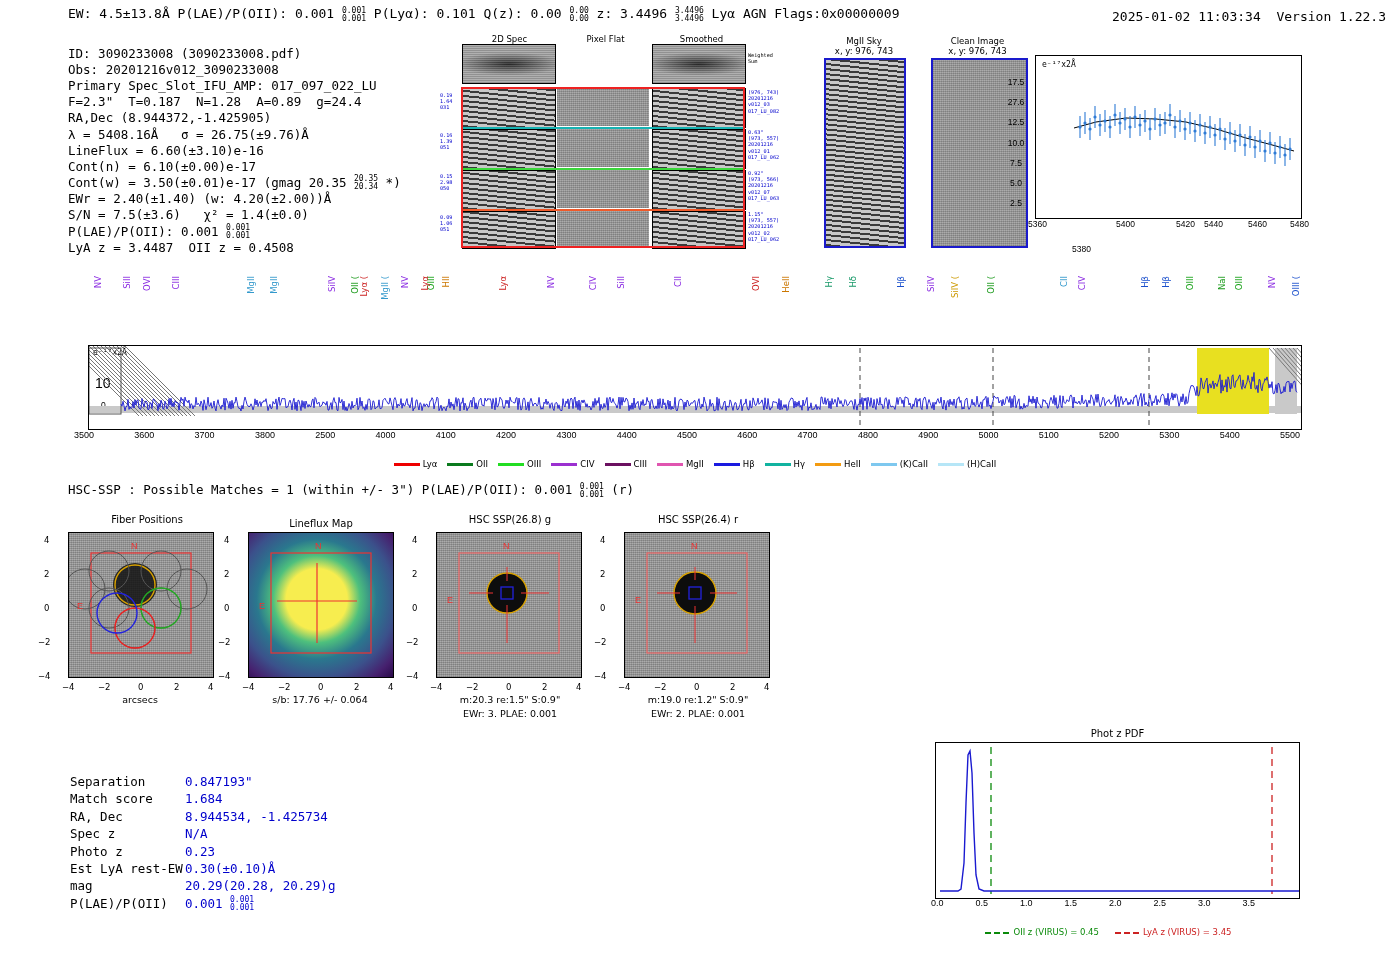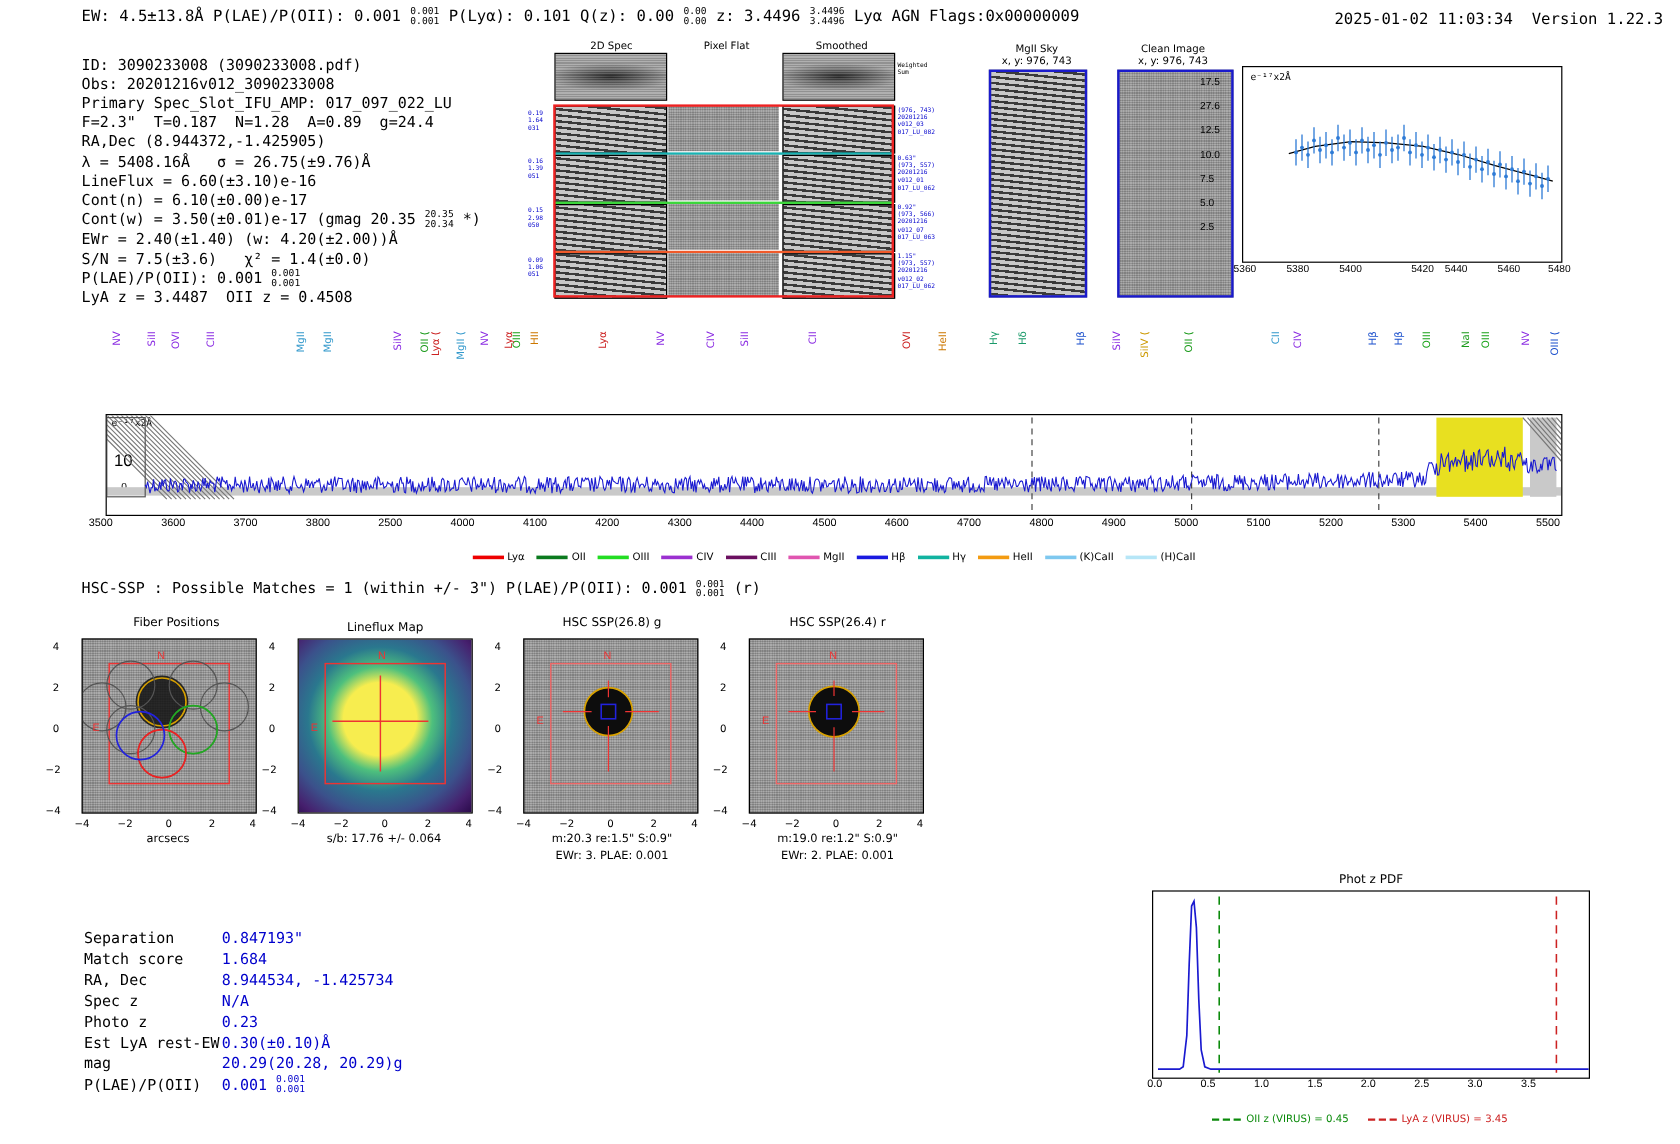--- a/index.html
+++ b/index.html
@@ -35,21 +35,21 @@
   .legend-item{display:inline-block;font-size:8.5px;margin-right:10px;font-family:"DejaVu Sans","Liberation Sans",sans-serif;}
   
   .imgpanel-title{font-size:10px;text-align:center;font-family:"DejaVu Sans","Liberation Sans",sans-serif;}
   .axnum{position:absolute;font-size:8.5px;font-family:"DejaVu Sans","Liberation Sans",sans-serif;}
   .capt{font-size:9.5px;text-align:center;font-family:"DejaVu Sans","Liberation Sans",sans-serif;}
   
   #table{top:772px;left:68px;font-size:12.5px;line-height:15.4px;}
   #table td{font-size:12.5px;padding:0;line-height:15.4px;}
   .lbl{padding-right:20px;}
   
-  #pdfbox{top:742px;left:935px;width:365px;height:172px;margin-left:25px;}
+  #pdfbox{top:742px;left:935px;width:365px;height:172px;}
 </style>
 </head>
 <body>
 
 <div class="abs mono" id="hdr-line">
   <span>EW: 4.5±13.8Å   P(LAE)/P(OII): 0.001 </span><span class="stack"><span>0.001</span><br><span>0.001</span></span><span>  P(Lyα): 0.101   Q(z): 0.00 </span><span class="stack"><span>0.00</span><br><span>0.00</span></span><span>  z: 3.4496 </span><span class="stack"><span>3.4496</span><br><span>3.4496</span></span><span> Lyα  AGN   Flags:0x00000009</span>
 </div>
 <div class="abs mono" id="hdr-date">
   <span>2025-01-02 11:03:34</span>&nbsp;&nbsp;<span>Version 1.22.3</span>
 </div>
@@ -196,32 +196,32 @@
       <circle cx="224" cy="85" r="1.6"></circle>
         <circle cx="229" cy="95" r="1.6"></circle>
         <circle cx="234" cy="87" r="1.6"></circle>
       <circle cx="239" cy="97" r="1.6"></circle>
         <circle cx="244" cy="91" r="1.6"></circle>
         <circle cx="249" cy="99" r="1.6"></circle>
       <circle cx="254" cy="93" r="1.6"></circle>
     </g>
   </svg>
 </div>
-<div class="abs" style="top:58px;left:1000px;width:32px;text-align:left;font-size:8.5px;line-height:20.2px;font-family:'Liberation Sans',sans-serif;">
+<div class="abs" style="top:72px;left:1000px;width:32px;text-align:center;font-size:8.5px;line-height:20.2px;font-family:'Liberation Sans',sans-serif;">
   <div>17.5</div>
   <div>27.6</div>
   <div>12.5</div>
   <div>10.0</div>
   <div>7.5</div>
   <div>5.0</div>
   <div>2.5</div>
 </div>
 <div class="abs" style="top:219px;left:1028px;width:282px;font-size:8.5px;font-family:'Liberation Sans',sans-serif;">
   <span class="abs" style="left:0px;">5360</span>
-  <span class="abs" style="left:44px;">5380</span>
+  <span class="abs" style="left:44px;margin-top:25px;">5380</span>
   <span class="abs" style="left:88px;">5400</span>
   <span class="abs" style="left:148px;">5420</span>
   <span class="abs" style="left:176px;">5440</span>
   <span class="abs" style="left:220px;">5460</span>
   <span class="abs" style="left:262px;">5480</span>
 </div>
 
 <div class="abs" id="linelabels" style="top:276px;left:88px;width:1212px;height:68px;">
     <div class="sline" style="left: 5.42687px; top: 0px; color: rgb(138, 43, 226); transform: rotate(-90deg) translate(-100%, 0px); transform-origin: left top;">NV</div>
     <div class="sline" style="left: 33.7672px; top: 0px; color: rgb(138, 43, 226); transform: rotate(-90deg) translate(-100%, 0px); transform-origin: left top;">SiII</div>

